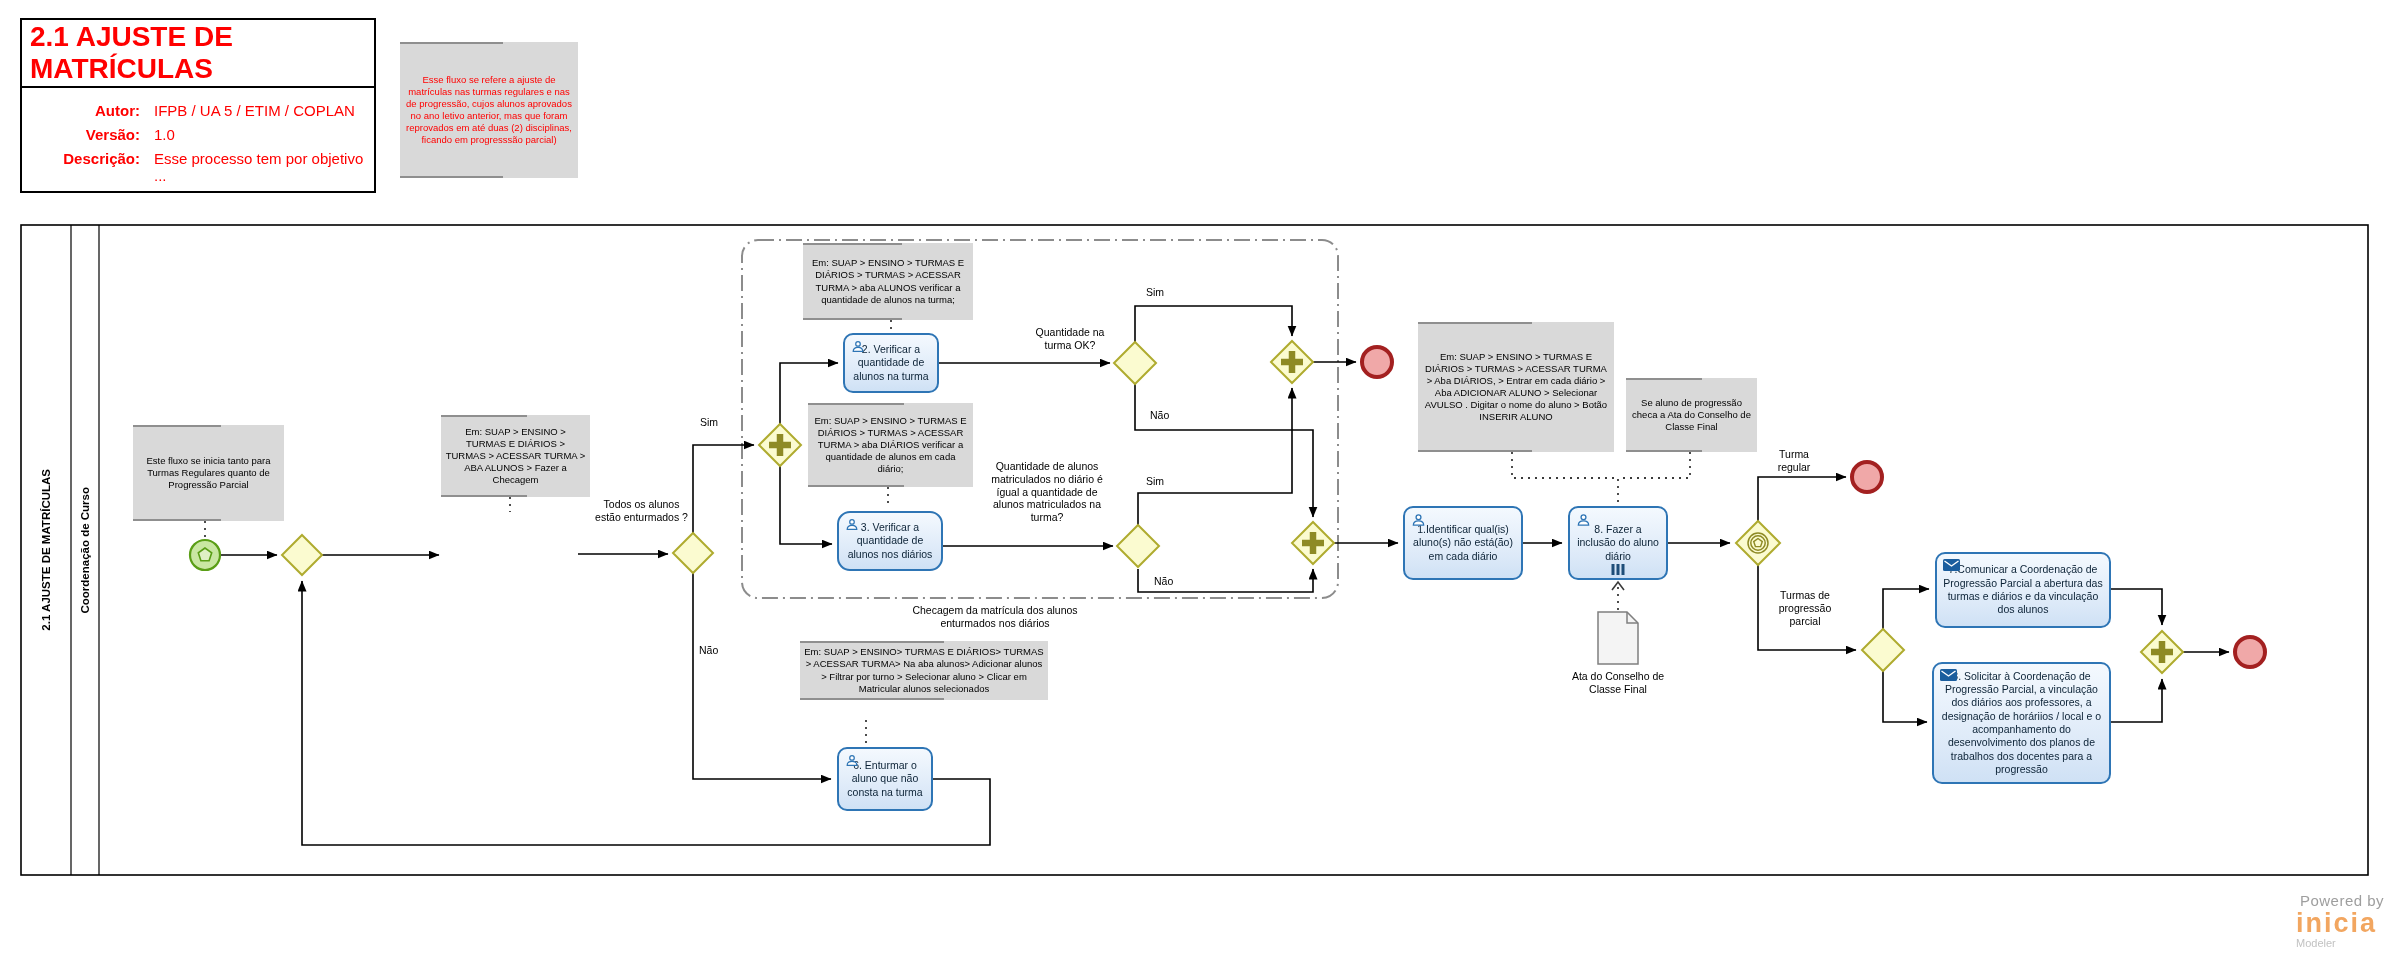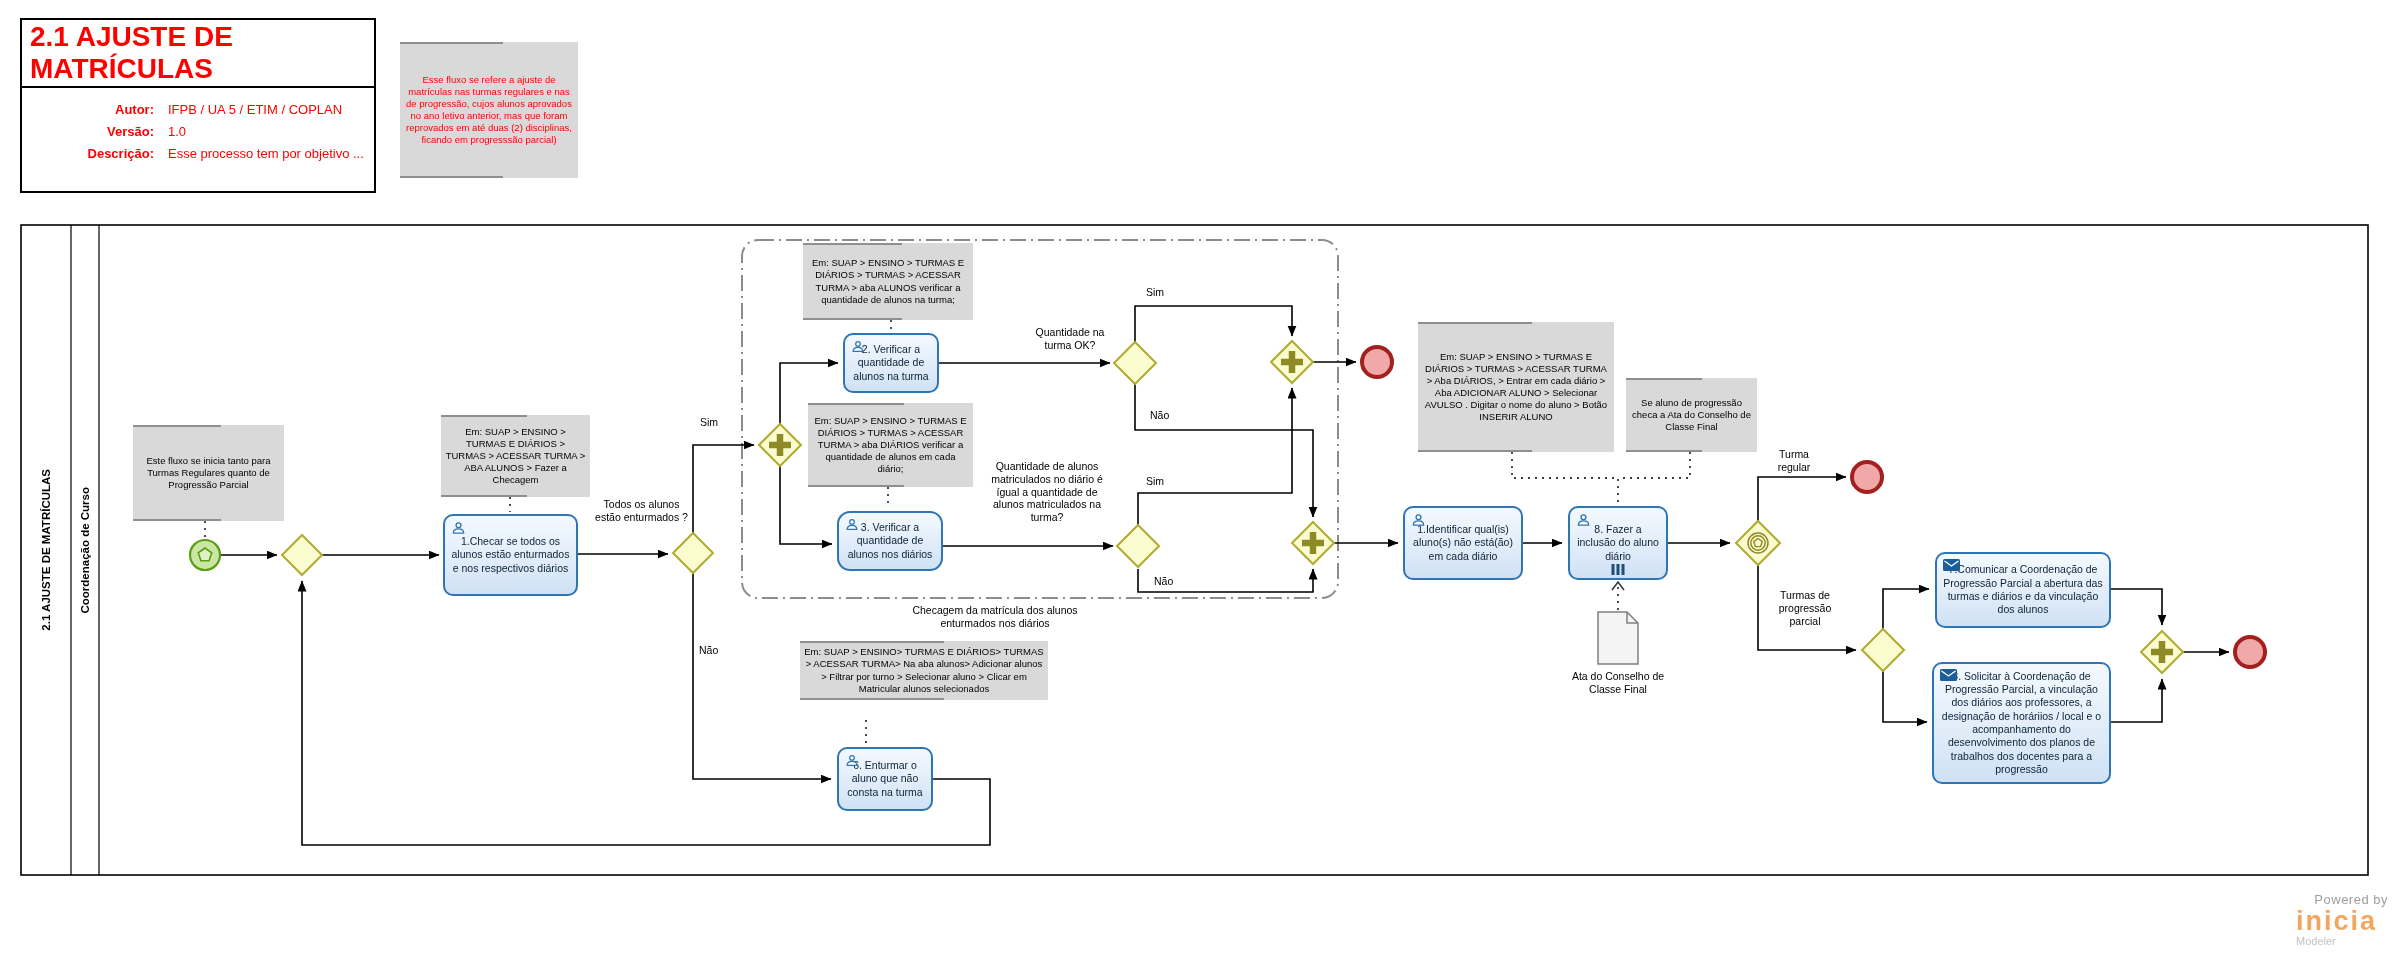--- a/index.html
+++ b/index.html
@@ -4,21 +4,21 @@
 <style>
   html,body{margin:0;padding:0;background:#fff;}
   #canvas{position:relative;width:2404px;height:967px;background:#fff;
     font-family:"Liberation Sans","DejaVu Sans",sans-serif;color:#000;overflow:hidden;}
   #wires{position:absolute;left:0;top:0;z-index:1;}
   .abs{position:absolute;z-index:2;box-sizing:border-box;}
   
   .title-block{border:2px solid #000;background:#fff;}
   .title-block .tb-title{border-bottom:2px solid #000;display:flex;align-items:center;
     padding:4px 8px;font-size:28px;font-weight:bold;color:#FF0000;height:58px;}
-  .tb-rows{padding:14px 6px 0 14px;font-size:13px;color:#FF0000;}
+  .tb-rows{padding:14px 6px 0 0;font-size:15px;color:#FF0000;}
   .tb-row{display:flex;margin-bottom:7px;}
   .tb-row .lbl{width:118px;text-align:right;font-weight:bold;padding-right:14px;flex:0 0 auto;}
   
   .note{background:#D9D9D9;color:#000;font-size:9.5px;line-height:1.28;text-align:center;
     display:flex;align-items:center;justify-content:center;padding:3px 4px;}
   .note::before,.note::after{content:"";position:absolute;left:0;width:58%;border-top:2px solid #8f8f8f;}
   .note::before{top:0;} .note::after{bottom:0;}
   .red-note{color:#FF0000;}
   
   .task{background:linear-gradient(180deg,#F4F9FE 0%,#DCE9F8 70%,#CFE1F5 100%);
@@ -27,21 +27,21 @@
   .task .icon{position:absolute;left:6px;top:5px;}
   .mi{position:absolute;left:50%;bottom:3px;transform:translateX(-50%);display:flex;gap:2px;}
   .mi span{display:block;width:3px;height:11px;background:#1F4E79;}
   
   .elabel{font-size:10.5px;line-height:1.22;color:#000;text-align:center;}
   .center{text-align:center;}
   
   .vband{display:flex;align-items:center;justify-content:center;}
   .vtext{writing-mode:vertical-rl;transform:rotate(180deg);font-weight:bold;font-size:11.5px;white-space:nowrap;}
   
-  .bz-powered{font-size:13px;color:#9e9e9e;text-align:right;letter-spacing:.5px;}
+  .bz-powered{font-size:15px;color:#9e9e9e;text-align:center;letter-spacing:.5px;}
   .bz-word{font-size:27px;color:#F2A660;font-weight:bold;letter-spacing:2px;line-height:1;margin-top:1px;}
   .bz-modeler{font-size:11px;color:#c2c2c2;margin-top:0px;}
 </style>
 </head>
 <body>
 
 <div id="canvas">
 
   <svg id="wires" width="2404" height="967" viewBox="0 0 2404 967">
     <defs>
@@ -178,27 +178,20 @@
   <div class="abs note red-note" style="left:400px;top:42px;width:178px;height:136px;">Esse fluxo se refere a ajuste de matrículas nas turmas regulares e nas de progressão, cujos alunos aprovados no ano letivo anterior, mas que foram reprovados em até duas (2) disciplinas, ficando em progresssão parcial)</div>
 
   <div class="abs note" style="left:133px;top:425px;width:151px;height:96px;">Este fluxo se  inicia  tanto para Turmas Regulares quanto de Progressão Parcial</div>
   <div class="abs note" style="left:441px;top:415px;width:149px;height:82px;">Em: SUAP &gt; ENSINO &gt; TURMAS E DIÁRIOS &gt; TURMAS &gt; ACESSAR TURMA &gt; ABA ALUNOS &gt; Fazer a Checagem</div>
   <div class="abs note" style="left:803px;top:243px;width:170px;height:77px;">Em: SUAP &gt; ENSINO &gt; TURMAS E DIÁRIOS &gt; TURMAS &gt; ACESSAR  TURMA &gt; aba ALUNOS verificar a quantidade de alunos na turma;</div>
   <div class="abs note" style="left:808px;top:403px;width:165px;height:84px;">Em: SUAP &gt; ENSINO &gt; TURMAS  E DIÁRIOS &gt; TURMAS &gt; ACESSAR TURMA &gt; aba DIÁRIOS  verificar a quantidade de alunos em cada diário;</div>
   <div class="abs note" style="left:1418px;top:322px;width:196px;height:130px;">Em: SUAP &gt; ENSINO &gt; TURMAS E DIÁRIOS &gt; TURMAS &gt; ACESSAR TURMA &gt; Aba DIÁRIOS, &gt; Entrar em cada diário &gt; Aba ADICIONAR ALUNO &gt; Selecionar AVULSO . Digitar o nome do aluno &gt; Botão INSERIR ALUNO</div>
   <div class="abs note" style="left:1626px;top:378px;width:131px;height:74px;">Se aluno de progressão checa a Ata do Conselho de Classe Final</div>
   <div class="abs note" style="left:800px;top:641px;width:248px;height:59px;">Em: SUAP &gt; ENSINO&gt; TURMAS E DIÁRIOS&gt; TURMAS &gt; ACESSAR TURMA&gt; Na aba alunos&gt; Adicionar alunos &gt; Filtrar por turno &gt; Selecionar aluno &gt; Clicar em Matricular alunos selecionados</div>
 
-  <div class="abs task" style="left:443px;top:514px;width:135px;height:82px;">
-    <svg class="icon" width="15" height="15" viewBox="0 0 16 16">
-        <circle cx="8" cy="4.5" r="2.6" fill="#fff" stroke="#2E75B5" stroke-width="1.4"></circle>
-        <path d="M2.5 13 C2.5 9.8 5 8.3 8 8.3 C11 8.3 13.5 9.8 13.5 13 Z" fill="#fff" stroke="#2E75B5" stroke-width="1.4"></path>
-      </svg>
-    <span>1.Checar se todos os alunos estão enturmados e nos respectivos diários</span>
-  </div>
   <div class="abs task" style="left:843px;top:333px;width:96px;height:60px;">
     <svg class="icon" width="14" height="14" viewBox="0 0 16 16">
         <circle cx="8" cy="4.5" r="2.6" fill="#fff" stroke="#2E75B5" stroke-width="1.4"></circle>
         <path d="M2.5 13 C2.5 9.8 5 8.3 8 8.3 C11 8.3 13.5 9.8 13.5 13 Z" fill="#fff" stroke="#2E75B5" stroke-width="1.4"></path>
       </svg>
     <span>2. Verificar a quantidade de alunos na turma</span>
   </div>
   <div class="abs task" style="left:837px;top:511px;width:106px;height:60px;border-radius:13px;">
     <svg class="icon" width="14" height="14" viewBox="0 0 16 16">
         <circle cx="8" cy="4.5" r="2.6" fill="#fff" stroke="#2E75B5" stroke-width="1.4"></circle>

